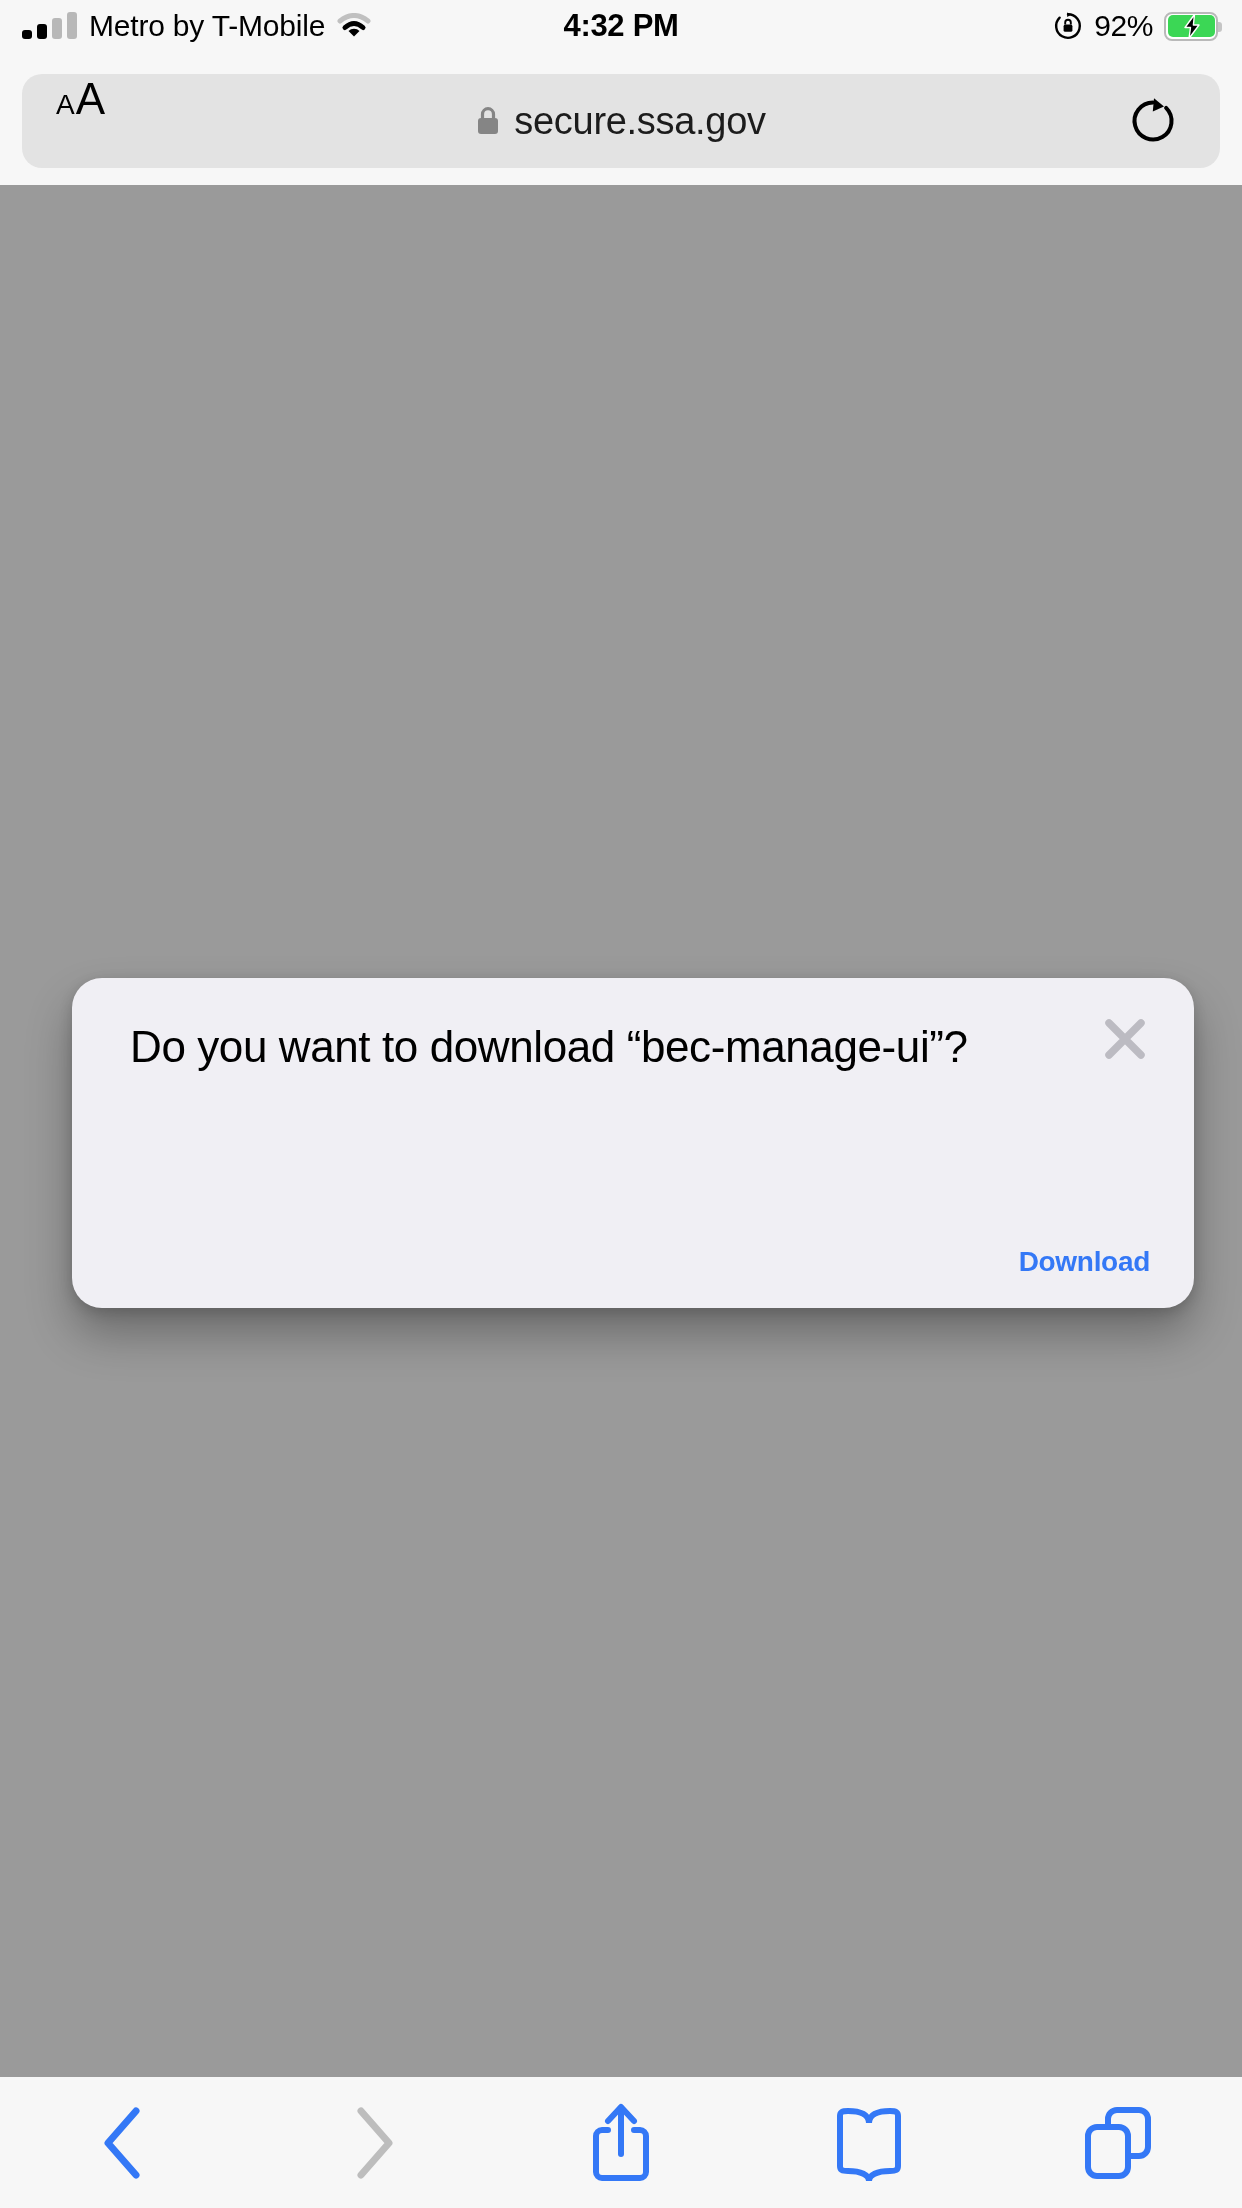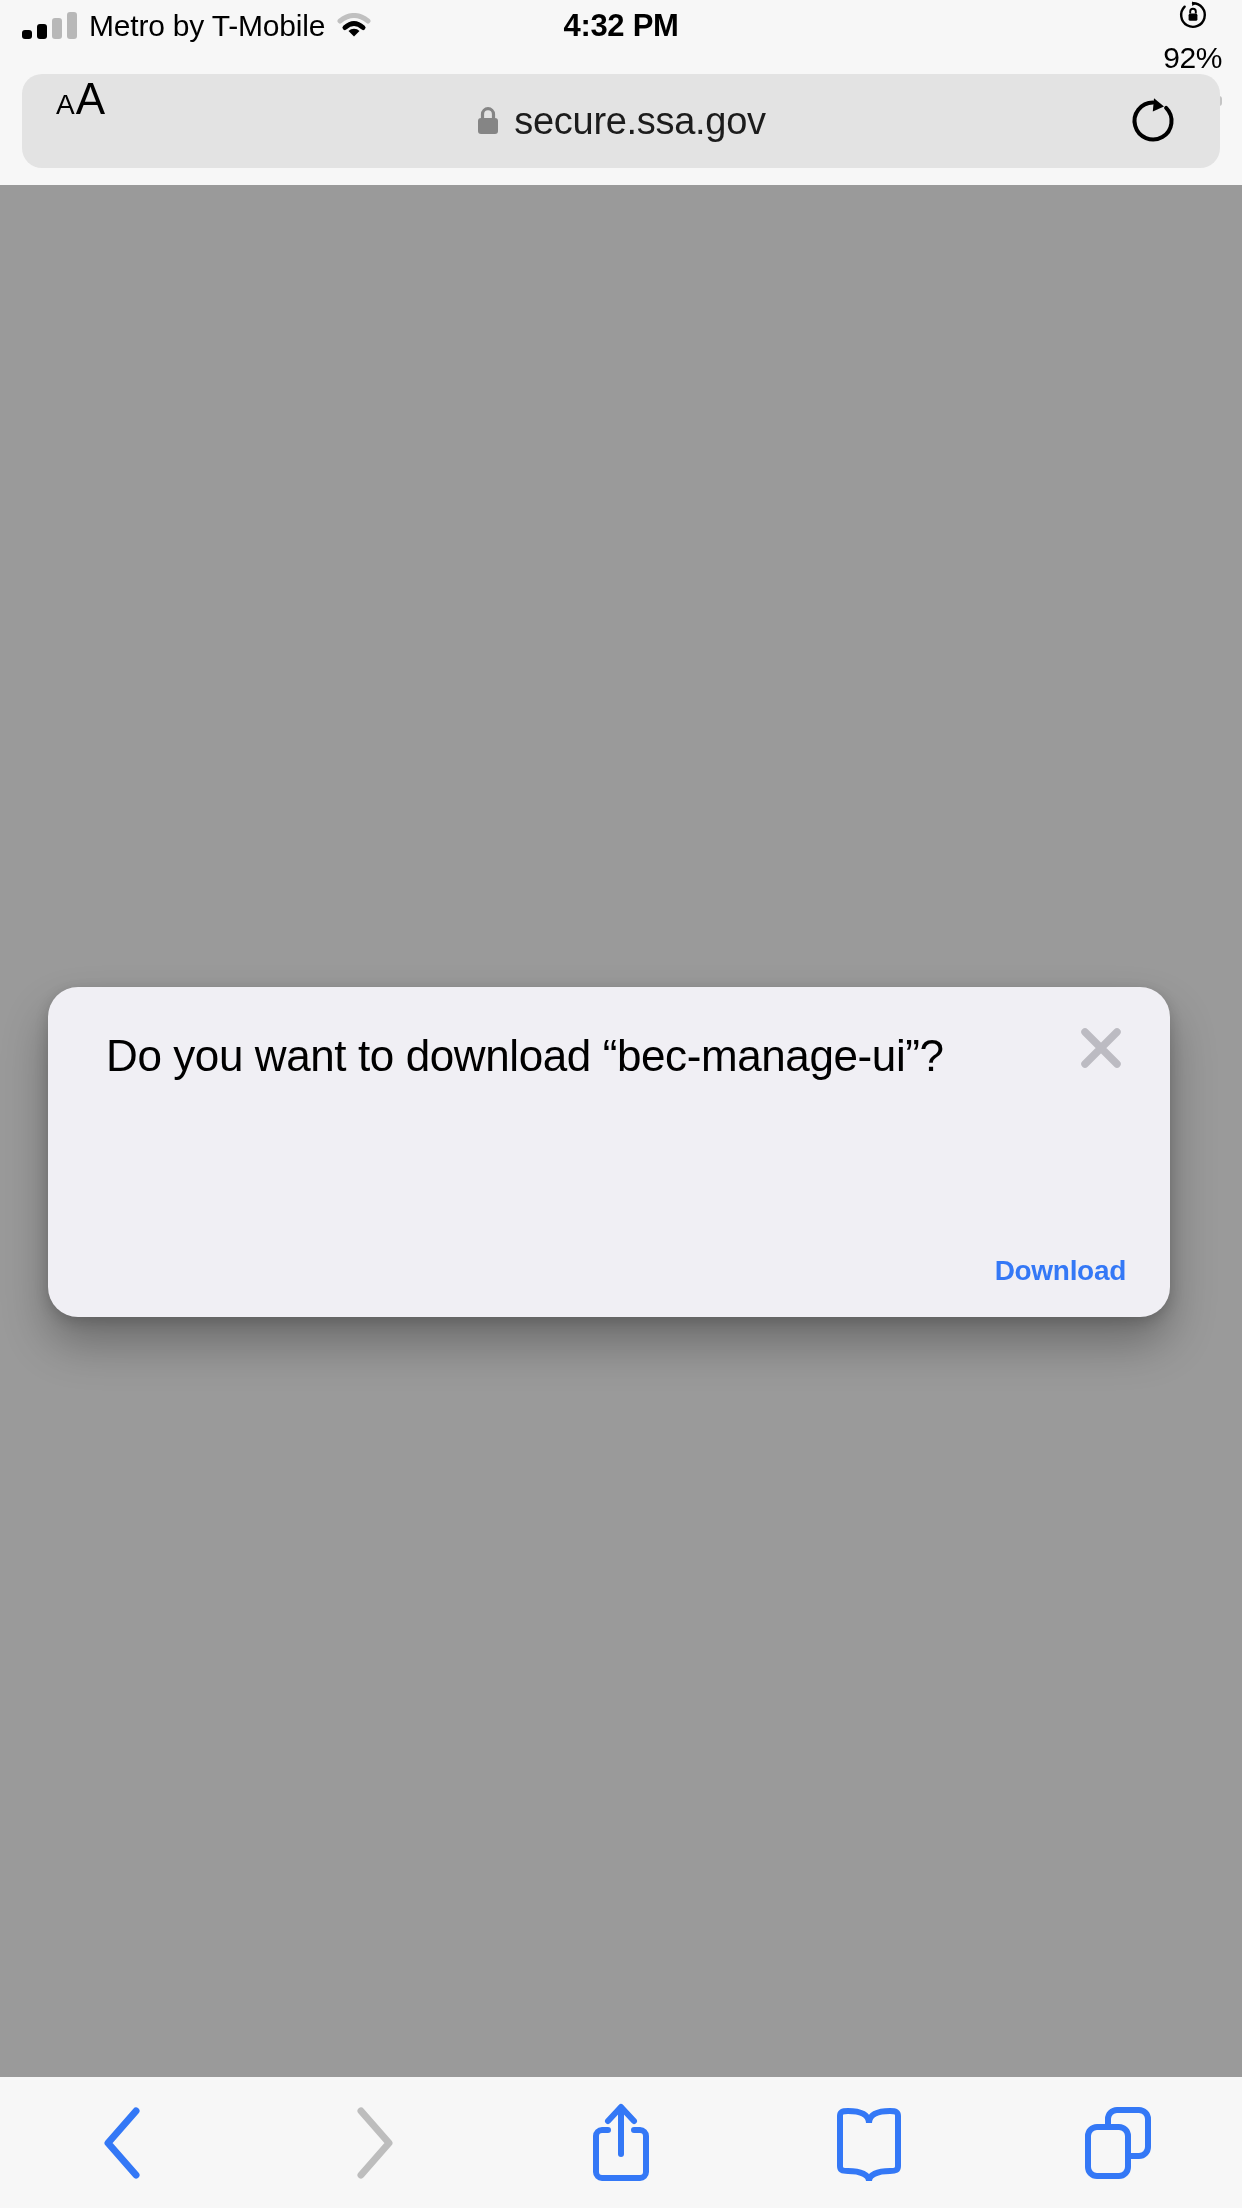--- a/index.html
+++ b/index.html
@@ -29,21 +29,21 @@
   .signal i:nth-child(3){ height:21px; background:#b8b8b8; }
   .signal i:nth-child(4){ height:27px; background:#b8b8b8; }
   .carrier { font-size:30px; color:#000; letter-spacing:-0.2px; white-space:nowrap; }
   .wifi { width:34px; height:26px; }
 
   .sb-time {
     position:absolute; left:0; top:0; width:1242px; height:52px;
     display:flex; align-items:center; justify-content:center;
     font-size:31px; font-weight:bold; color:#000; letter-spacing:-0.3px;
   }
-  .sb-right { position:absolute; right:20px; top:0; height:52px; display:flex; align-items:center; gap:11px;flex-direction:column; }
+  .sb-right { position:absolute; right:20px; top:0; height:52px; display:flex; align-items:center; gap:11px; }
   .rotlock { width:30px; height:30px; }
   .batt-pct { font-size:30px; color:#000; letter-spacing:-0.4px; }
   .battery { position:relative; width:58px; height:29px; }
   .battery .shell {
     position:absolute; left:0; top:0; width:54px; height:29px;
     border:2.5px solid #b9b9b9; border-radius:8px; background:#fff;
   }
   .battery .fill {
     position:absolute; left:3.5px; top:3.5px; width:47px; height:22px;
     border-radius:5px; background:#3bd755;
@@ -76,24 +76,23 @@
   .reload-btn { position:absolute; right:42px; top:22px; width:50px; height:50px; }
 
   
   .page {
     position:absolute; left:0; top:185px; width:1242px; height:1892px;
     background:#9a9a9a;
   }
 
   
   .dialog {
-    position:absolute; left:48px; top:978px; width:1122px; height:330px;
+    position:absolute; left:72px; top:978px; width:1122px; height:330px;
     background:#f0eff4; border-radius:30px;
     box-shadow:0 26px 46px rgba(0,0,0,0.30), 0 4px 14px rgba(0,0,0,0.16);
-    margin-top:9px;
   }
   .dialog-msg {
     position:absolute; left:58px; top:40px; width:880px;
     font-size:44px; line-height:1.32; color:#000; letter-spacing:-0.4px;
   }
   .dialog-close {
     position:absolute; right:32px; top:24px; width:74px; height:74px;
     display:flex; align-items:center; justify-content:center;
   }
   .dialog-action {

